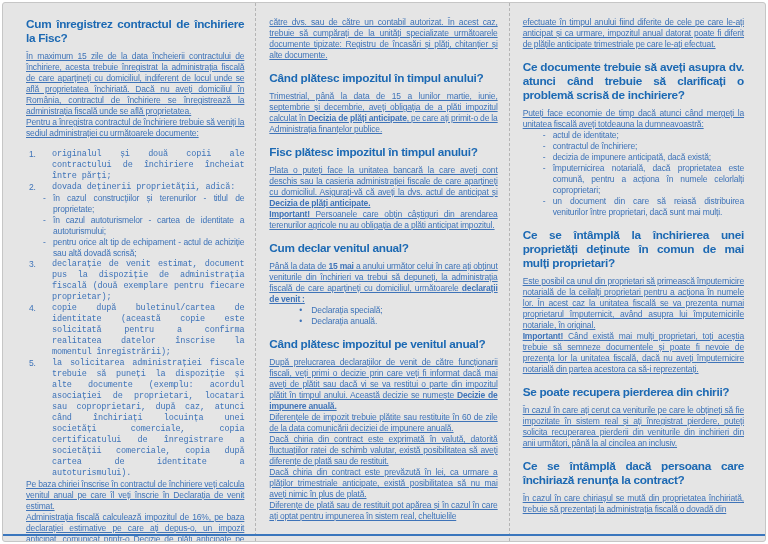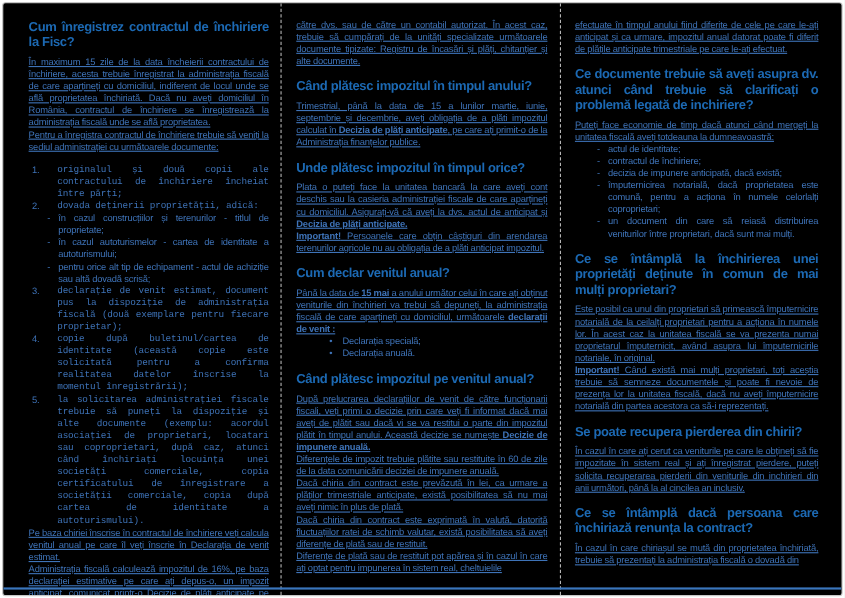--- a/index.html
+++ b/index.html
@@ -1,21 +1,21 @@
 <!DOCTYPE html>
 <html><head>
 <meta charset="utf-8">
 <style>
   html,body { margin:0; padding:0; background:#ffffff; }
   .page {
     position:relative;
     width:764px; height:540px;
     margin:2px;
     box-sizing:border-box;
-    background:#000000;
+    background:#e5e5e5;
     border:1px solid #c6c6c6;
     border-radius:3px;
     overflow:hidden;
     font-family:"Liberation Sans", sans-serif;
     color:#3e73b8;
   }
   .cols { display:flex; height:100%; }
   .col { box-sizing:border-box; overflow:hidden; }
   .col-1 { width:253px; padding:12px 11px 0 23px; }
   .col-2 { width:254px; padding:12px 11px 0 13px; border-left:1px dashed #b5b5b5; }
@@ -109,45 +109,45 @@
           </div>
         </div>
         <p class="body"><span>Pe baza chiriei înscrise în contractul de închiriere veți calcula venitul anual pe care îl veți înscrie în Declarația de venit estimat.</span></p>
         <p class="body"><span>Administrația fiscală calculează impozitul de 16%, pe baza declarației estimative pe care ați depus-o, un impozit anticipat, comunicat printr-o Decizie de plăți anticipate pe care o primiți prin poștă la domiciliu fără să fie necesar să vă deplasați la sediul administrației fiscale.</span></p>
         <p class="body"><span>Trebuie să știți că 25% din câștigul din chirii nu se impozitează, iar diferența se impozitează cu 16%.</span></p>
       </div>
     <div class="col col-2">
         <p class="body"><span>către dvs. sau de către un contabil autorizat. În acest caz, trebuie să cumpărați de la unități specializate următoarele documente tipizate: Registru de încasări și plăți, chitanțier și alte documente.</span></p>
         <h2 class="h">Când plătesc impozitul în timpul anului?</h2>
         <p class="body"><span>Trimestrial, până la data de 15 a lunilor martie, iunie, septembrie și decembrie, aveți obligația de a plăti impozitul calculat în </span><strong>Decizia de plăți anticipate</strong><span>, pe care ați primit-o de la Administrația finanțelor publice.</span></p>
-        <h2 class="h">Unde plătesc impozitul în timpul orice?</h2>
+        <h2 class="h">Fisc plătesc impozitul în timpul anului?</h2>
         <p class="body"><span>Plata o puteți face la unitatea bancară la care aveți cont deschis sau la casieria administrației fiscale de care aparțineți cu domiciliul. Asigurați-vă că aveți la dvs. actul de anticipat și </span><strong>Decizia de plăți anticipate.</strong></p>
         <p class="body"><strong>Important!</strong><span> Persoanele care obțin câștiguri din arendarea terenurilor agricole nu au obligația de a plăti anticipat impozitul.</span></p>
         <h2 class="h">Cum declar venitul anual?</h2>
         <p class="body"><span>Până la data de </span><strong>15 mai</strong><span> a anului următor celui în care ați obținut veniturile din închirieri va trebui să depuneți, la administrația fiscală de care aparțineți cu domiciliul, următoarele </span><strong>declarații de venit :</strong></p>
         <div class="blist">
           <div class="bli">
             <span class="bmark">•</span>
             <span class="dtext"><span>Declarația specială;</span></span>
           </div>
           <div class="bli">
             <span class="bmark">•</span>
             <span class="dtext"><span>Declarația anuală.</span></span>
           </div>
         </div>
         <h2 class="h">Când plătesc impozitul pe venitul anual?</h2>
         <p class="body"><span>După prelucrarea declarațiilor de venit de către funcționarii fiscali, veți primi o decizie prin care veți fi informat dacă mai aveți de plătit sau dacă vi se va restitui o parte din impozitul plătit în timpul anului. Această decizie se numește </span><strong>Decizie de impunere anuală.</strong></p>
         <p class="body"><span>Diferențele de impozit trebuie plătite sau restituite în 60 de zile de la data comunicării deciziei de impunere anuală.</span></p>
+        <p class="body"><span>Dacă chiria din contract este exprimată în valută, datorită fluctuațiilor ratei de schimb valutar, există posibilitatea să aveți diferențe de plată sau de restituit.</span></p>
         <p class="body"><span>Dacă chiria din contract este prevăzută în lei, ca urmare a plăților trimestriale anticipate, există posibilitatea să nu mai aveți nimic în plus de plată.</span></p>
-        <p class="body"><span>Dacă chiria din contract este exprimată în valută, datorită fluctuațiilor ratei de schimb valutar, există posibilitatea să aveți diferențe de plată sau de restituit.</span></p>
         <p class="body"><span>Diferențe de plată sau de restituit pot apărea și în cazul în care ați optat pentru impunerea în sistem real, cheltuielile</span></p>
       </div>
     <div class="col col-3">
         <p class="body"><span>efectuate în timpul anului fiind diferite de cele pe care le-ați anticipat și ca urmare, impozitul anual datorat poate fi diferit de plățile anticipate trimestriale pe care le-ați efectuat.</span></p>
-        <h2 class="h">Ce documente trebuie să aveți asupra dv. atunci când trebuie să clarificați o problemă legată de inchiriere?</h2>
+        <h2 class="h">Ce documente trebuie să aveți asupra dv. atunci când trebuie să clarificați o problemă scrisă de inchiriere?</h2>
         <p class="body"><span>Puteți face economie de timp dacă atunci când mergeți la unitatea fiscală aveți totdeauna la dumneavoastră:</span></p>
         <div class="dlist3">
           <div class="dli">
             <span class="dmark">-</span>
             <span class="dtext"><span>actul de identitate;</span></span>
           </div>
           <div class="dli">
             <span class="dmark">-</span>
             <span class="dtext"><span>contractul de închiriere;</span></span>
           </div>

